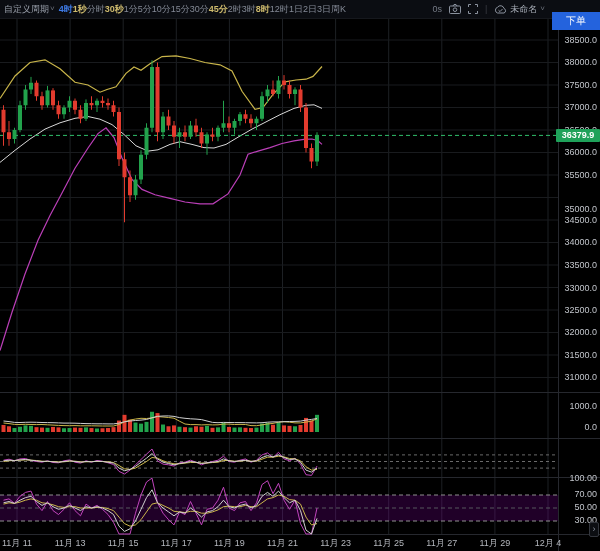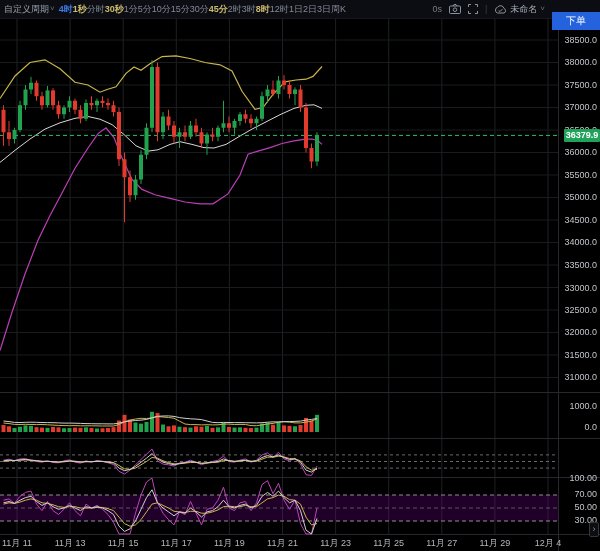--- a/index.html
+++ b/index.html
@@ -22,21 +22,21 @@
   .countdown{color:#757b85;font-size:9px;}
   .tb-icon{display:inline-flex;align-items:center;cursor:pointer;line-height:0;}
   .tb-divider{color:#3a3d45;font-size:9px;}
   .layout-menu{display:flex;align-items:center;gap:3px;color:#a7adb7;cursor:pointer;}
   .order-btn{width:48px;height:18px;background:#2463dd;color:#fff;border:none;font-size:10px;
              font-family:"Liberation Sans",sans-serif;cursor:pointer;padding:0;margin-top:24px;}
   
   .alabel{position:absolute;font-size:9px;color:#c2c5cb;line-height:9px;z-index:2;}
   .alabel.right{right:3px;text-align:right;}
   .alabel.time{transform:translateX(-50%);color:#b4b7bd;top:539px;}
-  .price-tag{position:absolute;right:0;top:129px;width:36px;height:13px;background:#1fa25a;
+  .price-tag{position:absolute;right:0;top:129px;width:44px;height:13px;background:#1fa25a;
              color:#fff;font-size:9px;font-weight:bold;line-height:13px;text-align:center;
              z-index:3;border-radius:1px;}
   .collapse-btn{position:absolute;right:10px;top:19px;width:20px;height:9px;border:1px solid #33363d;
                 border-radius:5px;background:#0c0e12;color:#8b929e;font-size:7px;line-height:8px;
                 text-align:center;z-index:4;cursor:pointer;}
   .axis-expand{position:absolute;right:1px;top:522px;width:8px;height:13px;border:1px solid #33363d;
                background:#0c0e12;color:#8b929e;font-size:9px;line-height:12px;text-align:center;
                z-index:4;cursor:pointer;border-radius:2px;}
 </style>
 </head>
@@ -326,21 +326,21 @@
   </div>
 
   <div id="price-labels">
       <div class="alabel right" style="top: 35.5px;">38500.0</div>
       <div class="alabel right" style="top: 58px;">38000.0</div>
       <div class="alabel right" style="top: 80.5px;">37500.0</div>
       <div class="alabel right" style="top: 103px;">37000.0</div>
       <div class="alabel right" style="top: 125.5px;">36500.0</div>
       <div class="alabel right" style="top: 148px;">36000.0</div>
       <div class="alabel right" style="top: 170.5px;">35500.0</div>
-      <div class="alabel right" style="top: 193px; margin-left: 36px;">35000.0</div>
+      <div class="alabel right" style="top: 205px; margin-left: 36px;">35000.0</div>
       <div class="alabel right" style="top: 215.5px;">34500.0</div>
       <div class="alabel right" style="top: 238px;">34000.0</div>
       <div class="alabel right" style="top: 260.5px;">33500.0</div>
       <div class="alabel right" style="top: 284px;">33000.0</div>
       <div class="alabel right" style="top: 305.5px;">32500.0</div>
       <div class="alabel right" style="top: 328px;">32000.0</div>
       <div class="alabel right" style="top: 350.5px;">31500.0</div>
       <div class="alabel right" style="top: 373px;">31000.0</div>
     </div>
   <div id="vol-labels">

